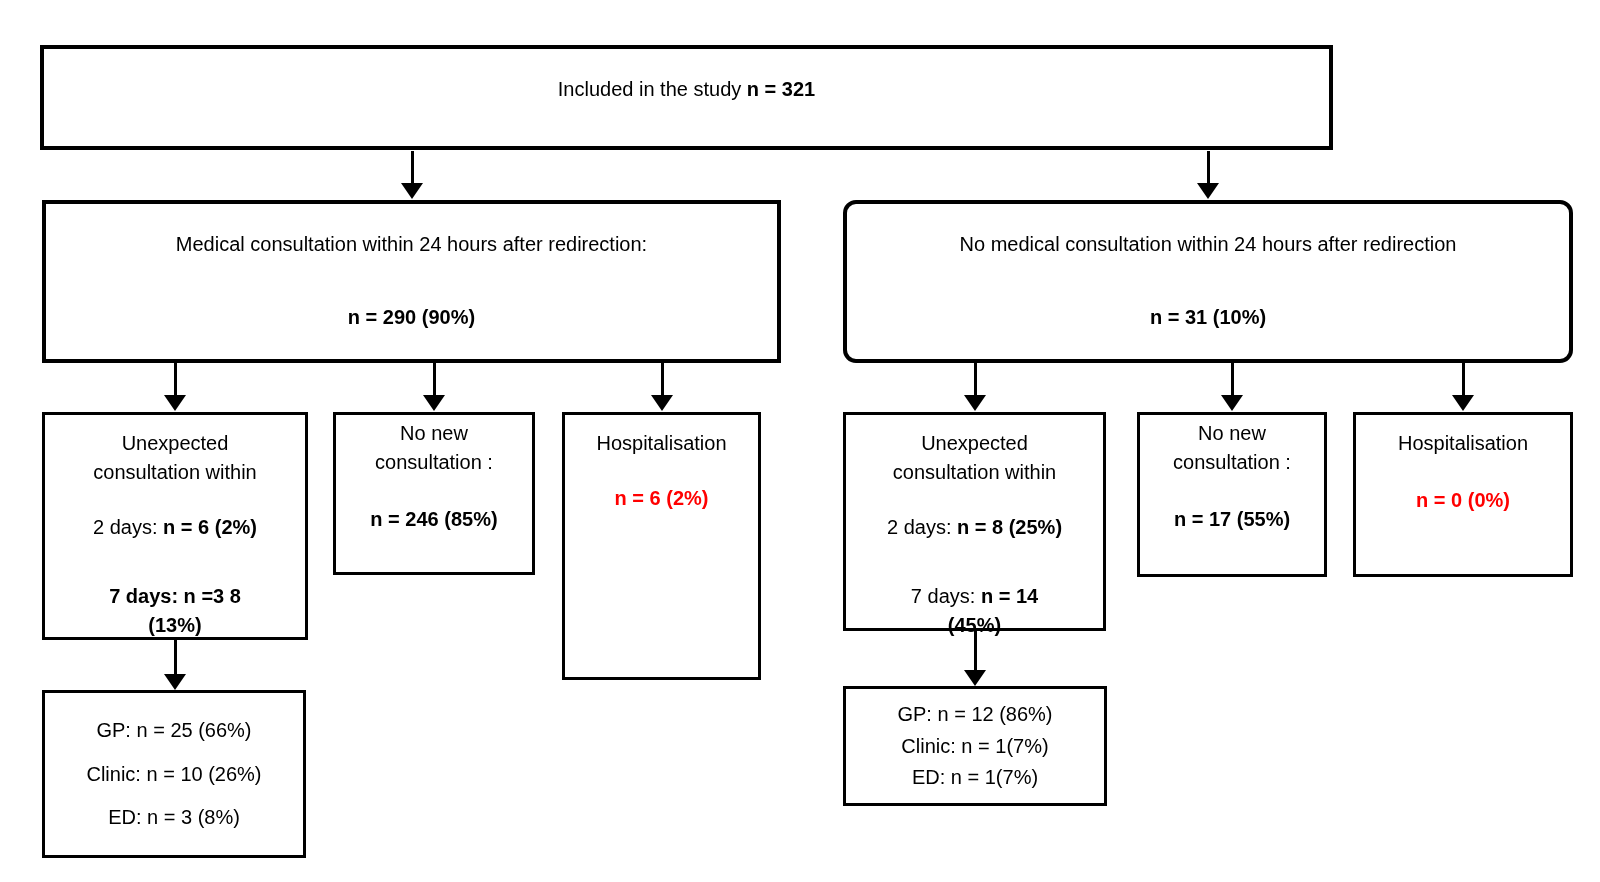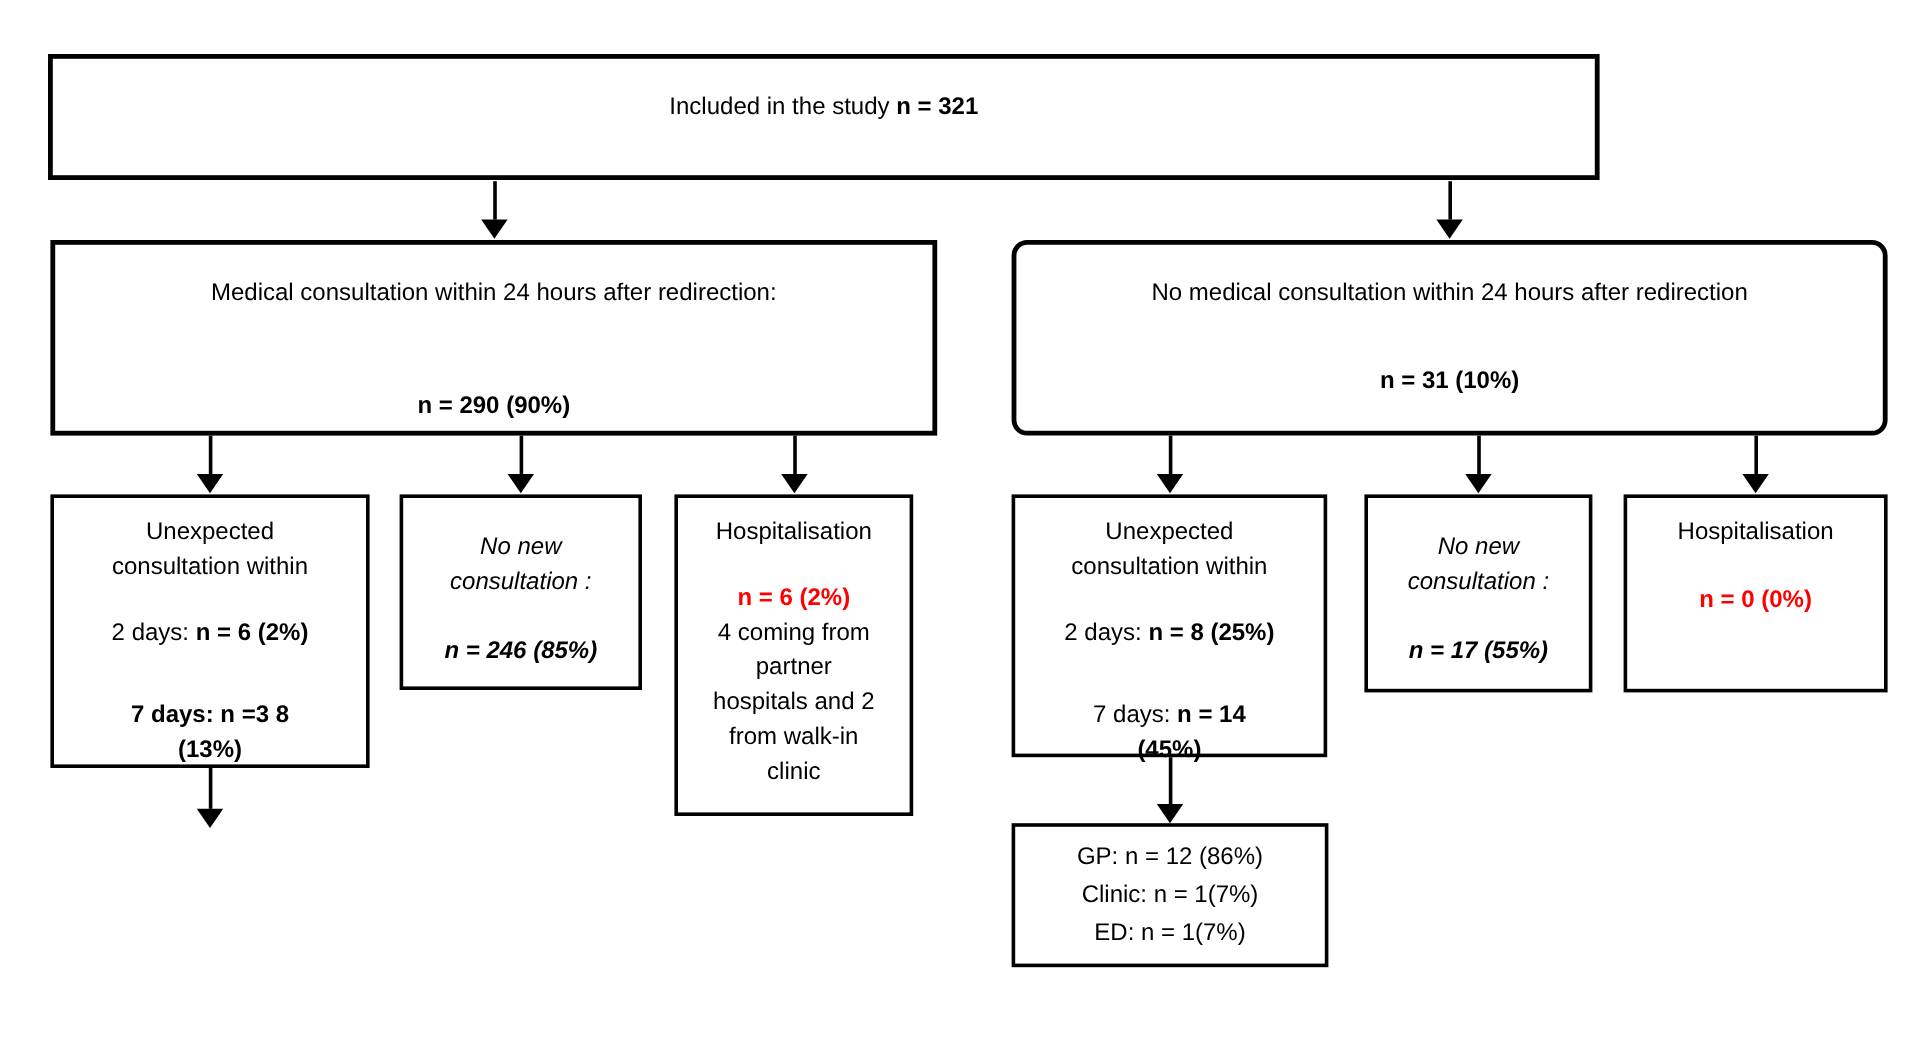--- a/index.html
+++ b/index.html
@@ -28,32 +28,32 @@
   b { font-weight: bold; }
   .red { color: #ff0000; font-weight: bold; }
 
   
   .box-included { left: 40px; top: 45px; width: 1293px; height: 105px;
                   justify-content: center; padding-bottom: 16px; }
 
   
   .box-l2 { padding-top: 26px; }
   .box-l2 .value { margin-top: 44px; }
-  .box-l2-left  { left: 42px;  top: 200px; width: 739px; height: 163px; gap: 21px; }
+  .box-l2-left  { left: 42px;  top: 200px; width: 739px; height: 163px; }
   .box-l2-right { left: 843px; top: 200px; width: 730px; height: 163px; border-radius: 13px; }
 
   
   .box-unexpected { padding-top: 14px; }
   .box-unexpected .title { max-width: 195px; }
   .box-unexpected .days2 { margin-top: 26px; }
   .box-unexpected .days7 { margin-top: 40px; max-width: 180px; }
   .box-unexpected-left  { left: 42px;  top: 412px; width: 266px; height: 228px; }
   .box-unexpected-right { left: 843px; top: 412px; width: 263px; height: 219px; }
 
-  .box-nonew { padding-top: 27px; font-style: italic; }
+  .box-nonew { padding-top: 4px; }
   .box-nonew .title { max-width: 150px; }
   .box-nonew .value { margin-top: 28px; }
   .box-nonew-left  { left: 333px;  top: 412px; width: 202px; height: 163px; }
   .box-nonew-right { left: 1137px; top: 412px; width: 190px; height: 165px; }
 
   .box-hosp { padding-top: 14px; }
   .box-hosp-left  { left: 562px;  top: 412px; width: 199px; height: 268px; }
   .box-hosp-left .value { margin-top: 26px; }
   .box-hosp-left .note { max-width: 136px; }
   .box-hosp-right { left: 1353px; top: 412px; width: 220px; height: 165px; }
@@ -140,21 +140,20 @@
   </div>
 
   <div class="box box-nonew box-nonew-left">
     <p class="title">No new consultation :</p>
     <p class="value"><b>n = 246 (85%)</b></p>
   </div>
 
   <div class="box box-hosp box-hosp-left">
     <p class="title">Hospitalisation</p>
     <p class="value red">n = 6 (2%)</p>
-    <p class="note">4 coming from partner hospitals and 2 from walk-in clinic</p>
   </div>
 
   <div class="box box-unexpected box-unexpected-right">
     <p class="title">Unexpected consultation within</p>
     <p class="days2"><span>2 days: </span><b>n = 8 (25%)</b></p>
     <p class="days7"><span>7 days: </span><b>n = 14 (45%)</b></p>
   </div>
 
   <div class="box box-nonew box-nonew-right">
     <p class="title">No new consultation :</p>
@@ -168,19 +167,24 @@
 
   <div class="arrow" style="left:175px; top:640px; height:50px;">
     <div class="arrow-line"></div>
     <div class="arrow-head"></div>
   </div>
   <div class="arrow" style="left:975px; top:631px; height:55px;">
     <div class="arrow-line"></div>
     <div class="arrow-head"></div>
   </div>
 
+  <div class="box box-breakdown box-breakdown-left">
+    <p>GP: n = 25 (66%)</p>
+    <p>Clinic: n = 10 (26%)</p>
+    <p>ED: n = 3 (8%)</p>
+  </div>
   <div class="box box-breakdown box-breakdown-right">
     <p>GP: n = 12 (86%)</p>
     <p>Clinic: n = 1(7%)</p>
     <p>ED: n = 1(7%)</p>
   </div>
 
 </div>
 
 </body></html>

